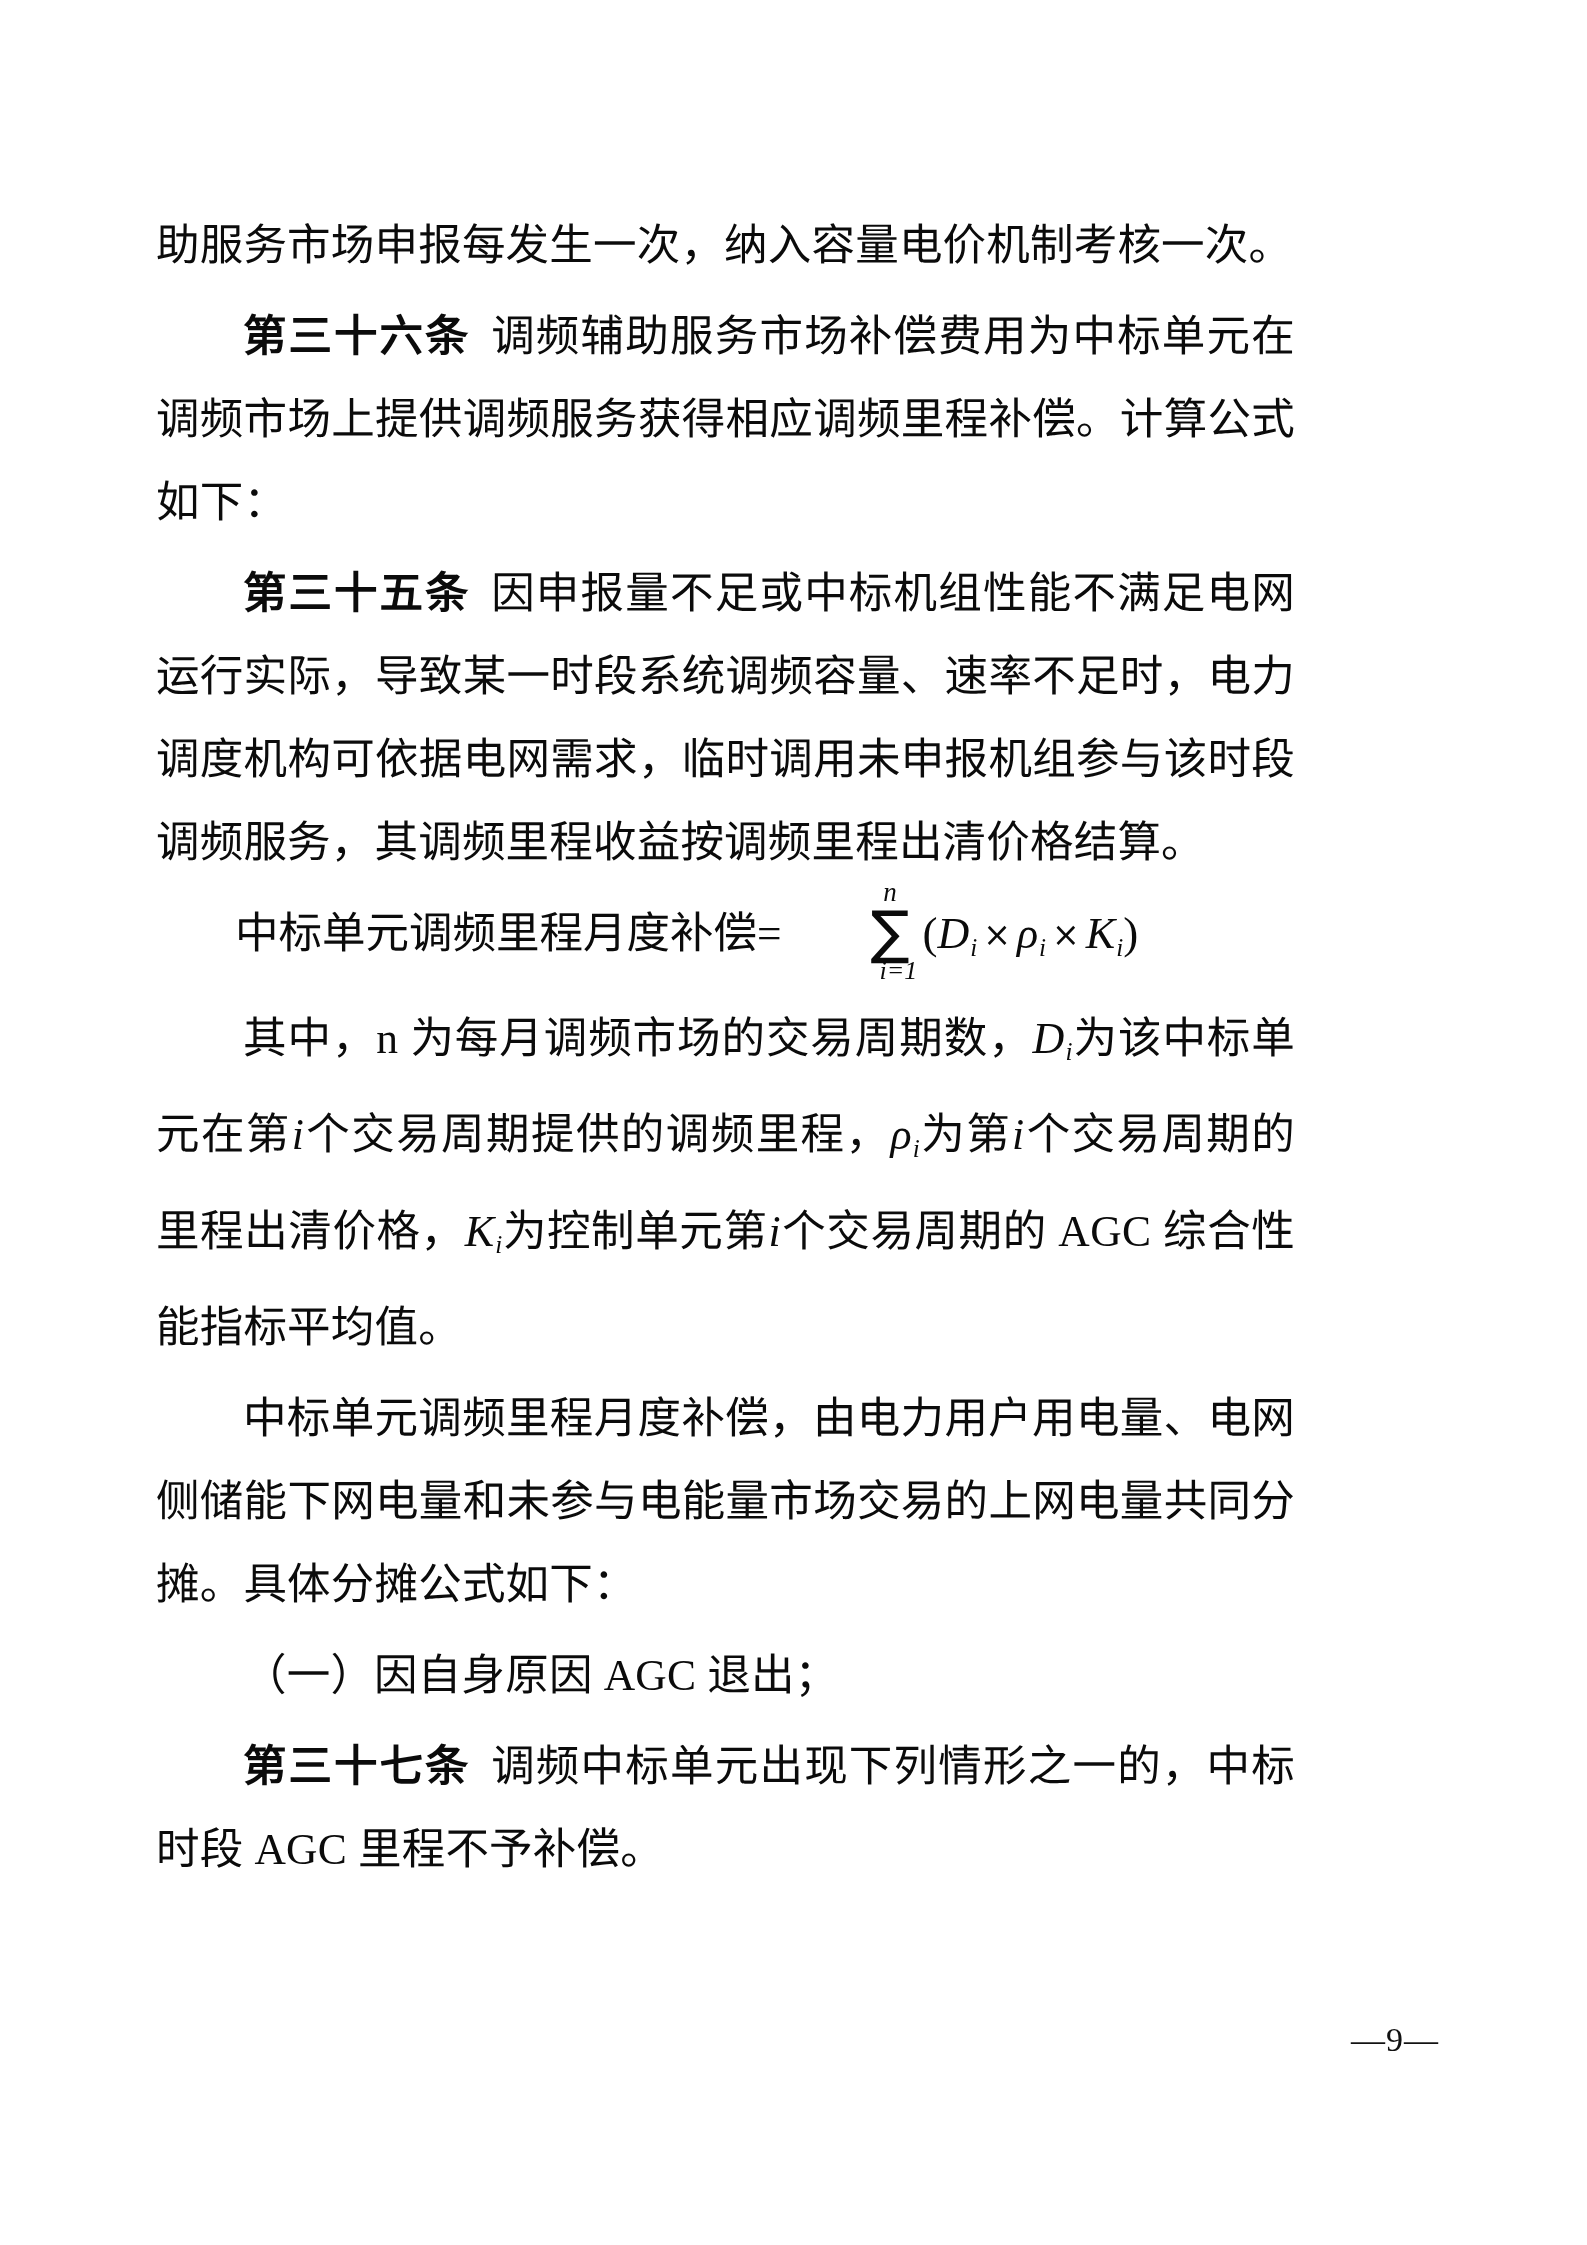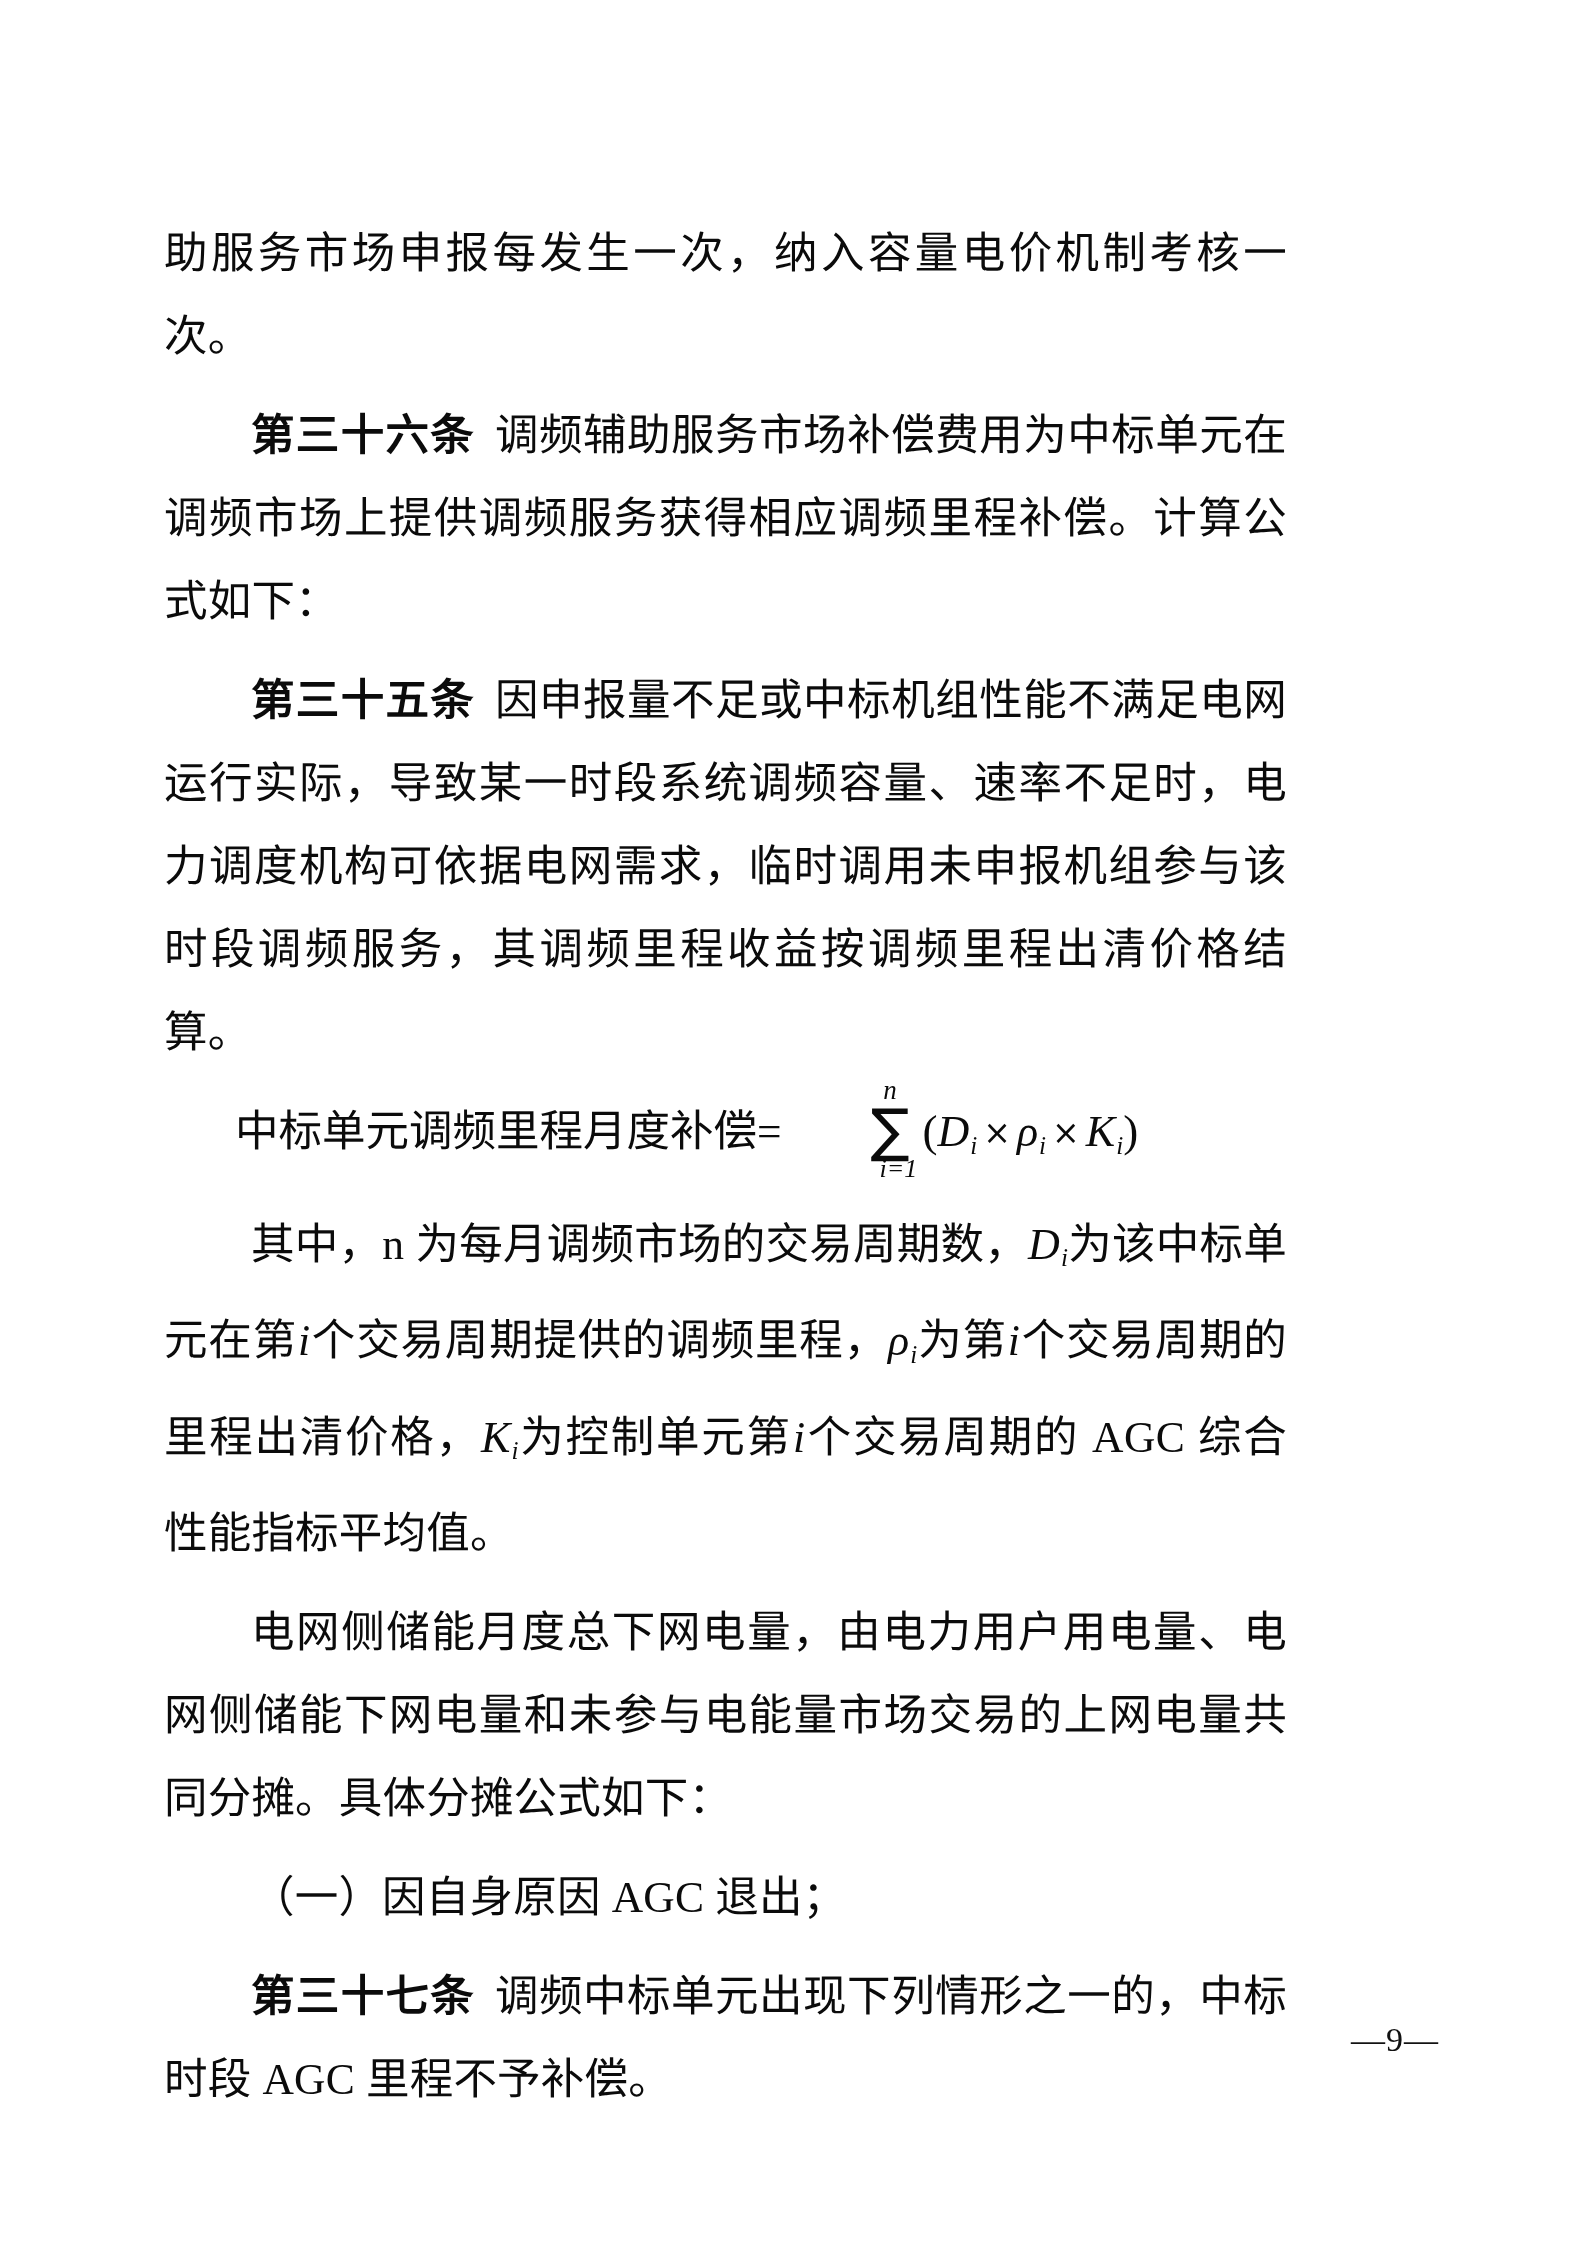--- a/index.html
+++ b/index.html
@@ -19,21 +19,21 @@
     color: #0b0b0b;
     box-sizing: border-box;
   }
   .body-area {
     position: absolute;
     left: 148px;
     top: 196px;
     width: 1155px;
   }
   p.para {
-    margin: 16px;
+    margin: 8px;
     font-size: 43.5px;
     line-height: 83px;
     text-align: justify;
     text-justify: inter-ideograph;
     letter-spacing: 0.2px;
     text-indent: 0;
     word-break: break-all;
   }
   p.indent {
     text-indent: 2em;
@@ -140,21 +140,21 @@
     </p>
 
     <p class="formula-line">
       <span>中标单元调频里程月度补偿</span><span class="mathup">=</span><span class="sum-wrap"><span class="sum-top">n</span><span class="sum-sign">∑</span><span class="sum-bot">i=1</span></span>&nbsp;<span class="math paren">(</span><span class="math">D</span><sub class="isub">i</sub><span class="times">×</span><span class="math">ρ</span><sub class="isub">i</sub><span class="times">×</span><span class="math">K</span><sub class="isub">i</sub><span class="math paren">)</span>
     </p>
 
     <p class="para indent">
       其中，<span class="latin">n</span> 为每月调频市场的交易周期数，<span class="math">D</span><sub class="isub">i</sub>为该中标单元在第<span class="inline-i">i</span>个交易周期提供的调频里程，<span class="math">ρ</span><sub class="isub">i</sub>为第<span class="inline-i">i</span>个交易周期的里程出清价格，<span class="math">K</span><sub class="isub">i</sub>为控制单元第<span class="inline-i">i</span>个交易周期的 <span class="latin">AGC</span> 综合性能指标平均值。
     </p>
 
-    <p class="para indent">电网侧储能月度总下网电量，由电力用户用电量、电网侧储能下网电量和未参与电能量市场交易的上网电量共同分摊。具体分摊公式如下：</p>
+    <p class="para indent">中标单元调频里程月度补偿，由电力用户用电量、电网侧储能下网电量和未参与电能量市场交易的上网电量共同分摊。具体分摊公式如下：</p>
 
 
     <p class="para indent">（一）因自身原因 AGC 退出；</p>
 
     <p class="para indent">
       <span class="art-no">第三十七条</span><span class="art-gap"></span><span>调频中标单元出现下列情形之一的，中标时段 AGC 里程不予补偿。</span>
     </p>
 
   </div>
 

